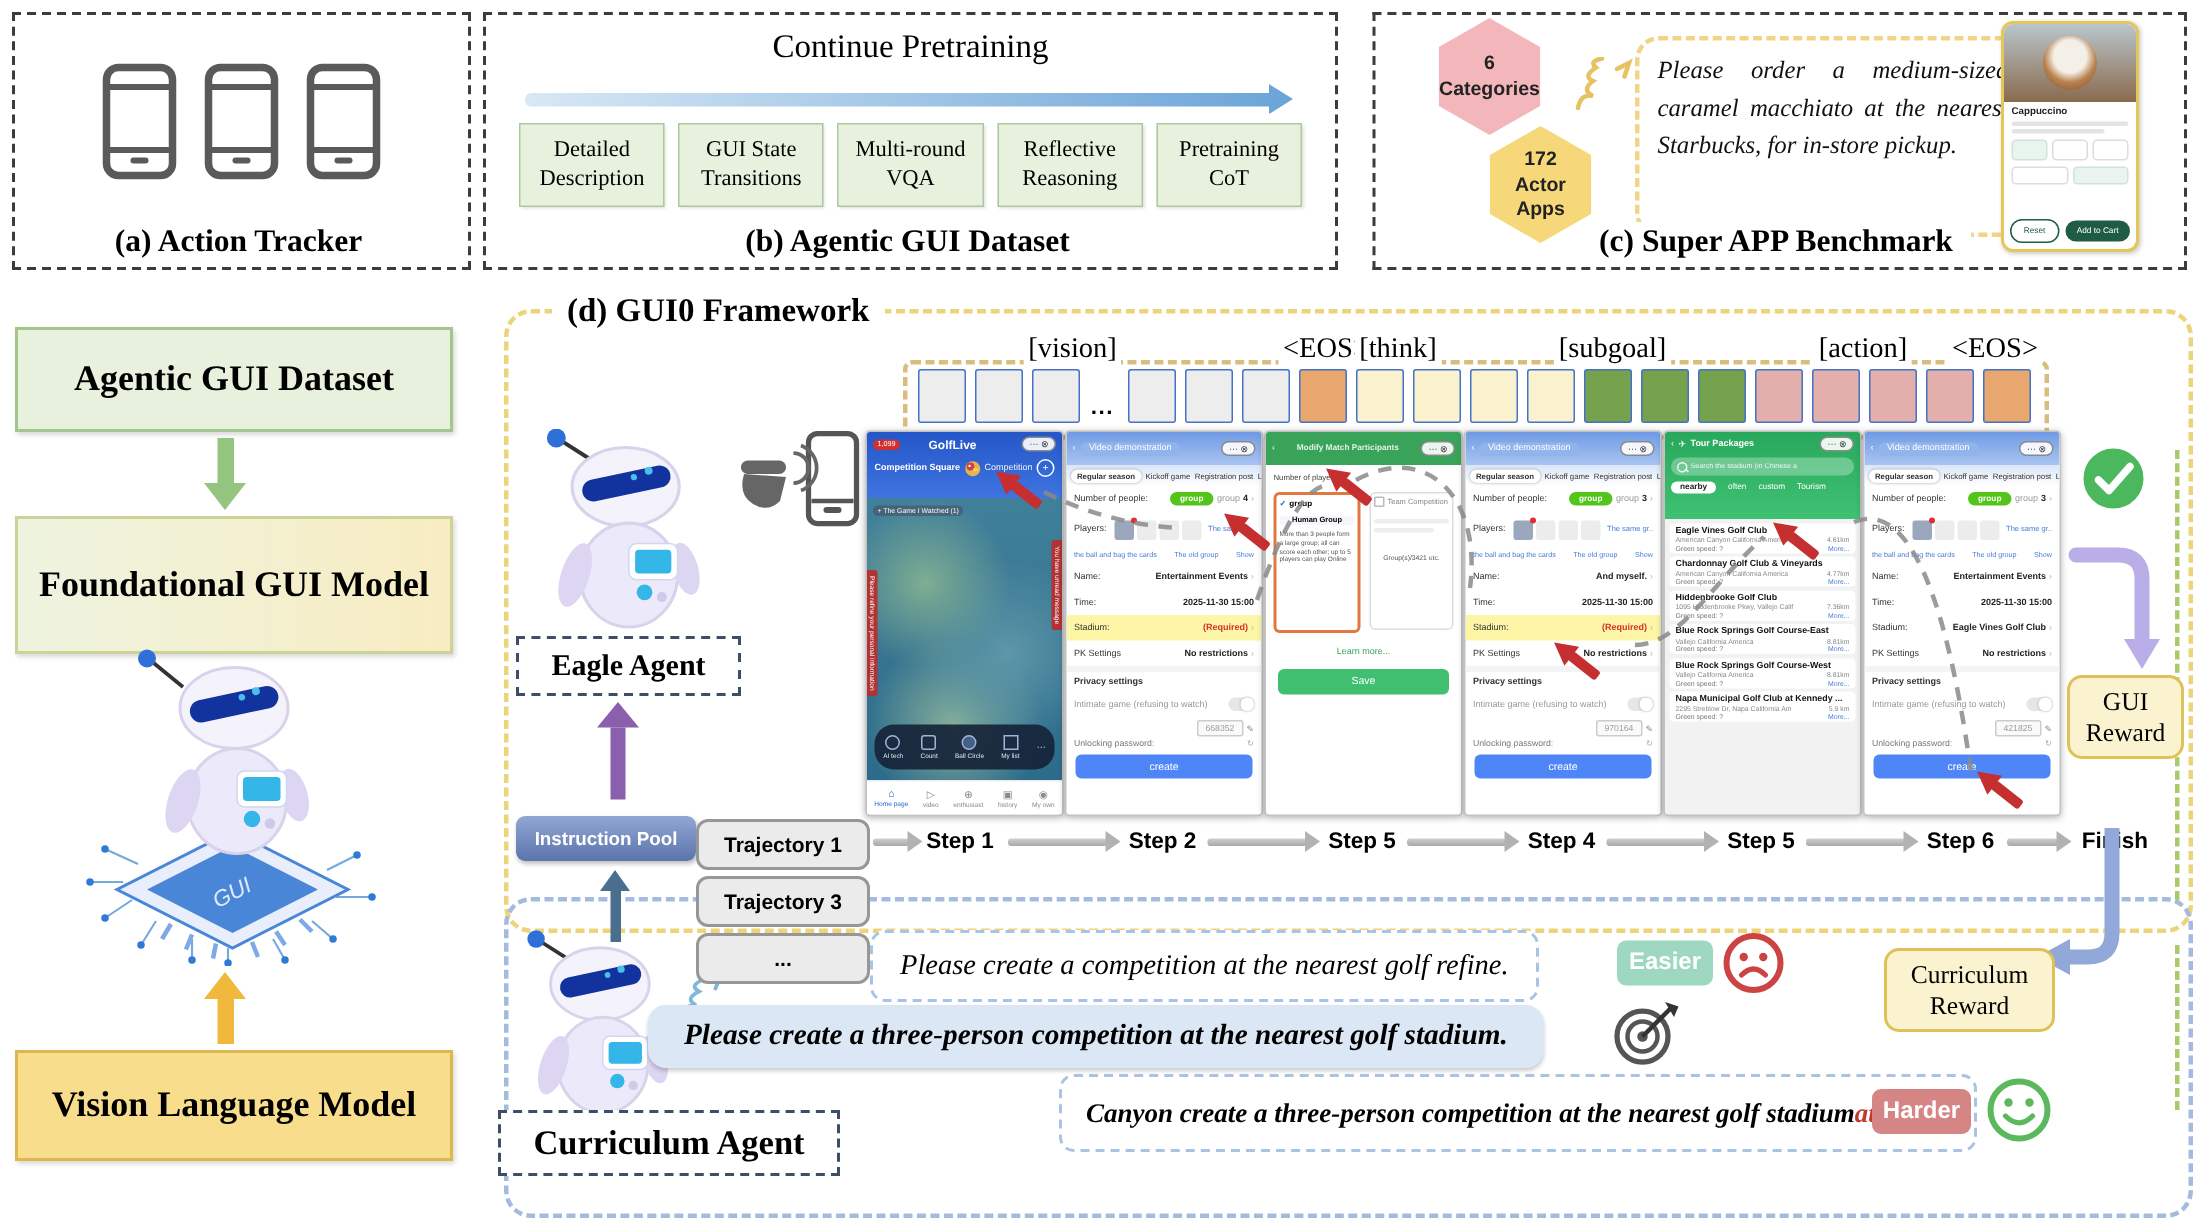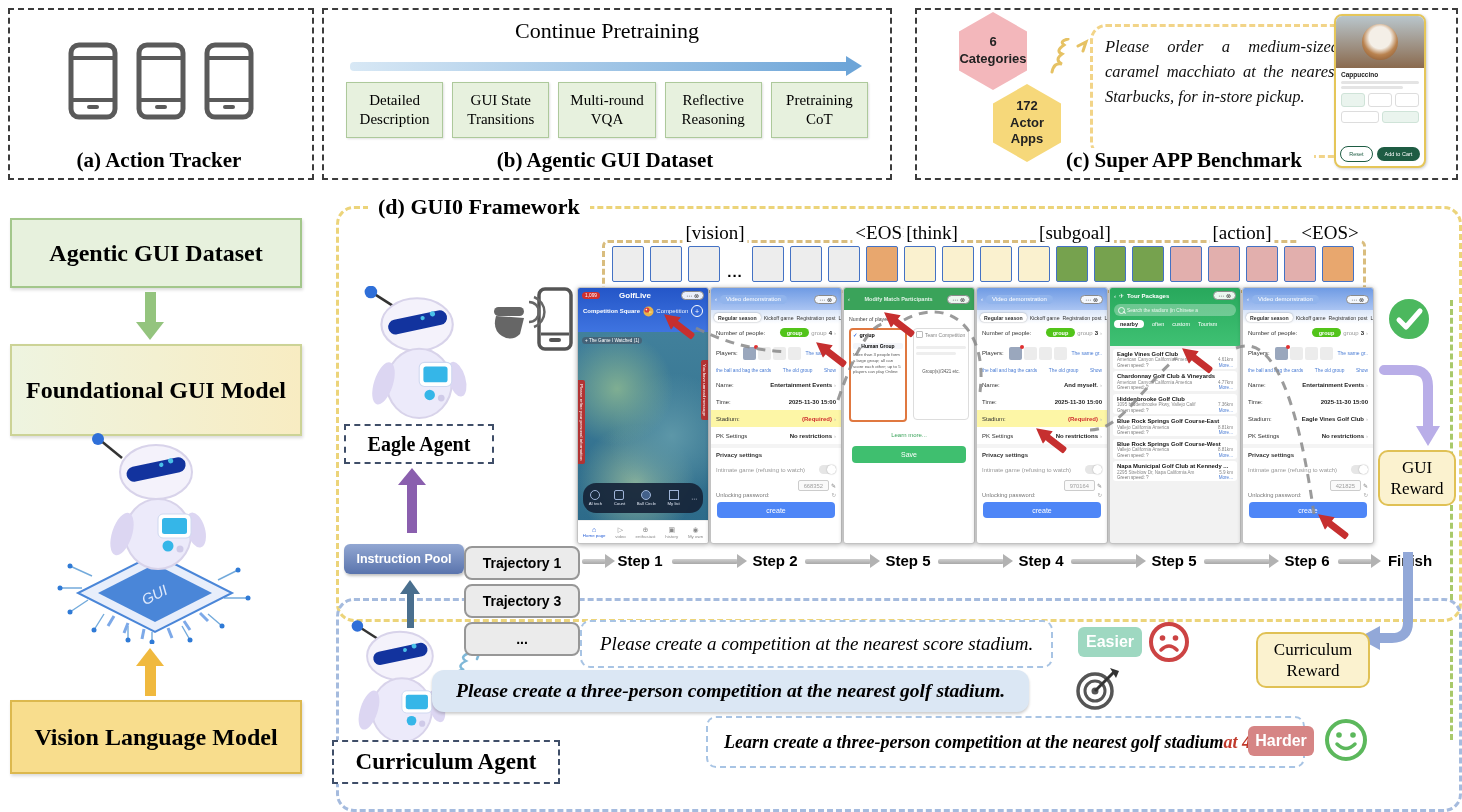--- a/index.html
+++ b/index.html
@@ -778,41 +778,41 @@
     <rect x="68" y="76" width="23" height="15" rx="2.5" fill="#35b6e8"></rect>
     <circle cx="74" cy="103" r="5" fill="#35b6e8"></circle>
       <circle cx="85" cy="106" r="3.2" fill="#cfcae8"></circle>
   </svg>
   <svg class="abs" style="left:452px;top:648px" width="30" height="34" viewBox="0 0 30 34">
       <path d="M6,30 q-4,-8 6,-8 q-8,-4 2,-9 q-7,-4 3,-8 M20,6 l8,-3 l-3,8" fill="none" stroke="#7fb8d8" stroke-width="2.5" stroke-linecap="round"></path>
     </svg>
   <div class="dash-label" style="left:332px;top:740px;width:224px;height:40px;font-size:23px">Curriculum Agent</div>
 
   <div class="bubble" style="left:580px;top:620px;height:44px;padding:0 18px;border:2.5px dashed #a8c4e4;border-radius:10px;background:#fff;font-size:19px">
-      <span>Please create a competition at the nearest score stadium.</span>
+      <span>Please create a competition at the nearest golf refine.</span>
     </div>
   <div class="badge" style="left:1078px;top:627px;width:64px;height:30px;background:#9ed8c1">Easier</div>
   <svg class="face" style="left:1148px;top:621px" width="42" height="42" viewBox="0 0 42 42">
       <circle cx="21" cy="21" r="18" fill="#fff" stroke="#cc4343" stroke-width="4"></circle>
       <circle cx="14.5" cy="17" r="2.8" fill="#cc4343"></circle>
       <circle cx="27.5" cy="17" r="2.8" fill="#cc4343"></circle>
       <path d="M13,29 q8,-8 16,0" fill="none" stroke="#cc4343" stroke-width="3.5" stroke-linecap="round"></path>
     </svg>
   <div class="bubble" style="left:432px;top:670px;height:42px;padding:0 24px;background:#dbe7f4;border-radius:12px;font-weight:bold;font-size:19.5px;box-shadow:0 2px 3px rgba(0,0,0,.2)">
       <span>Please create a three-person competition at the nearest golf stadium.</span>
     </div>
   <svg class="face" style="left:1074px;top:666px" width="46" height="46" viewBox="0 0 46 46">
       <circle cx="21" cy="25" r="17" fill="none" stroke="#555" stroke-width="3.5"></circle>
       <circle cx="21" cy="25" r="10" fill="none" stroke="#555" stroke-width="3"></circle>
       <circle cx="21" cy="25" r="3.5" fill="#555"></circle>
       <line x1="21" y1="25" x2="40" y2="6" stroke="#333" stroke-width="3"></line>
       <polygon points="36,2 45,5 42,12" fill="#333"></polygon>
     </svg>
   <div class="bubble" style="left:706px;top:716px;height:48px;padding:0 16px;border:2.5px dashed #a8c4e4;border-radius:10px;background:#fff;font-weight:bold;font-size:18px">
-      <span>Learn create a three-person competition at the nearest golf stadium</span>
+      <span>Canyon create a three-person competition at the nearest golf stadium</span>
       <span style="color:#c0392b"> at 4 PM.</span>
     </div>
   <div class="badge" style="left:1248px;top:726px;width:66px;height:30px;background:#d68585">Harder</div>
   <svg class="face" style="left:1324px;top:718px" width="44" height="44" viewBox="0 0 44 44">
       <circle cx="22" cy="22" r="19" fill="#fff" stroke="#5cb85c" stroke-width="4"></circle>
       <circle cx="15" cy="17" r="2.8" fill="#5cb85c"></circle>
       <circle cx="29" cy="17" r="2.8" fill="#5cb85c"></circle>
       <path d="M13,26 q9,9 18,0" fill="none" stroke="#5cb85c" stroke-width="3.5" stroke-linecap="round"></path>
     </svg>
 

